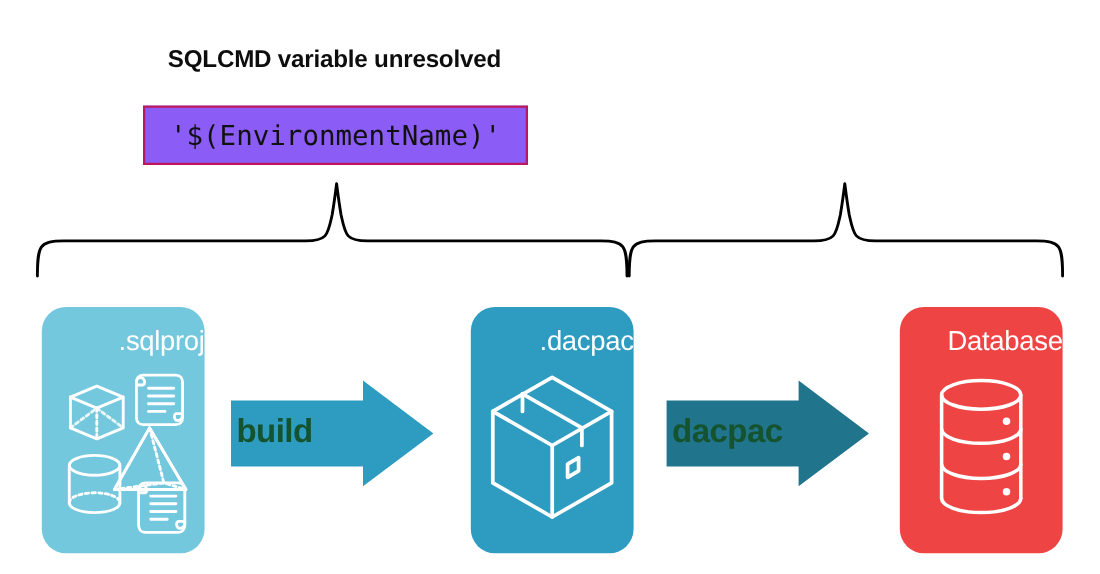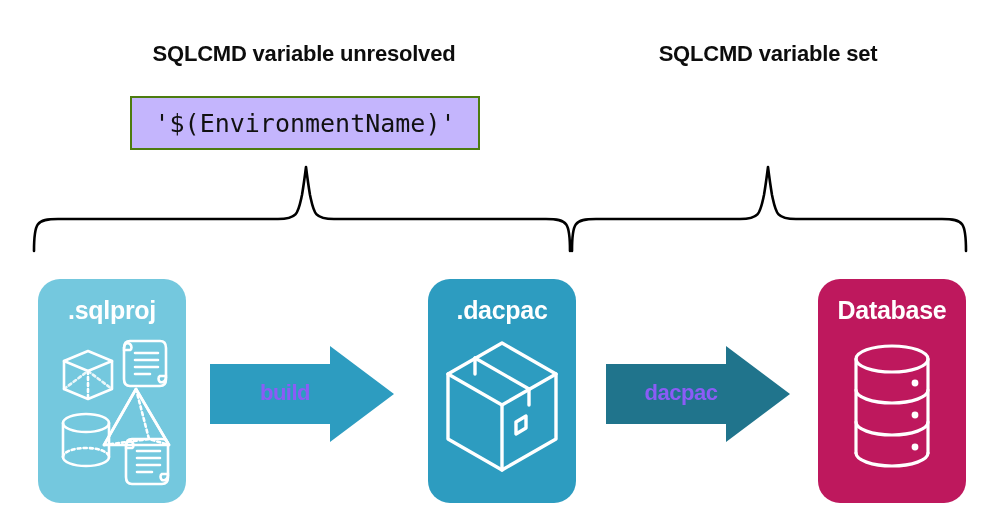--- a/index.html
+++ b/index.html
@@ -34,22 +34,22 @@
     text-align: center;
     white-space: nowrap;
     letter-spacing: -0.2px;
   }
   #title-left  { left: 54px;  top: 30px; width: 500px; }
   #title-right { left: 568px; top: 30px; width: 400px; }
 
   
   .code-box {
     position: absolute;
-    border: 2px solid #4d7c0f;
-    background: #c4b5fd;
+    border: 2px solid #be185d;
+    background: #8b5cf6;
     box-sizing: border-box;
     display: flex;
     align-items: center;
     justify-content: center;
     font-family: "DejaVu Sans Mono", monospace;
     font-size: 25px;
     color: #111111;
     letter-spacing: 0px;
     white-space: nowrap;
   }
@@ -70,30 +70,30 @@
   .artifact {
     position: absolute;
     top: 268px;
     width: 148px;
     height: 224px;
     border-radius: 22px;
     box-sizing: border-box;
   }
   #artifact-sqlproj  { left: 38px;  background: #74C8DE; }
   #artifact-dacpac   { left: 428px; background: #2D9CC0; }
-  #artifact-database { left: 818px; background: #be185d; }
+  #artifact-database { left: 818px; background: #ef4444; }
 
   .artifact-label {
     position: absolute;
     left: 0;
     top: 16px;
     width: 100%;
-    text-align: center;
-    font-family: "Liberation Sans", sans-serif;
-    font-weight: bold;
+    text-align: right;
+    font-family: "Liberation Sans", sans-serif;
+    font-weight: normal;
     font-size: 25px;
     line-height: 30px;
     color: #ffffff;
     letter-spacing: -0.3px;
     white-space: nowrap;
   }
 
   .artifact-art {
     position: absolute;
     left: 0;
@@ -109,41 +109,40 @@
     width: 200px;
     height: 100px;
   }
   #arrow-build  { left: 208px; }
   #arrow-deploy { left: 604px; }
 
   .arrow-label {
     position: absolute;
     top: 360px;
     width: 140px;
-    text-align: center;
+    text-align: left;
     font-family: "Liberation Sans", sans-serif;
     font-weight: bold;
-    font-size: 22px;
+    font-size: 30px;
     line-height: 44px;
-    color: #8b5cf6;
+    color: #14532d;
     letter-spacing: -0.5px;
     white-space: nowrap;
     pointer-events: none;
   }
   #label-build  { left: 215px; }
   #label-deploy { left: 611px; }
 </style>
 </head>
 <body>
 
 <div class="stage">
 
   <div class="section-title" id="title-left">SQLCMD variable unresolved</div>
 
-  <div class="section-title" id="title-right">SQLCMD variable set</div>
 
   <div class="code-box" id="code-left">'$(EnvironmentName)'</div>
 
 
   <svg class="brace-svg" id="brace-left" viewBox="0 0 545 92">
     <path d="M 4 90
              C 4 62, 6 58, 28 58
              L 248 58
              C 268 58, 268 52, 272 34
              C 274 22, 275 14, 276 6

